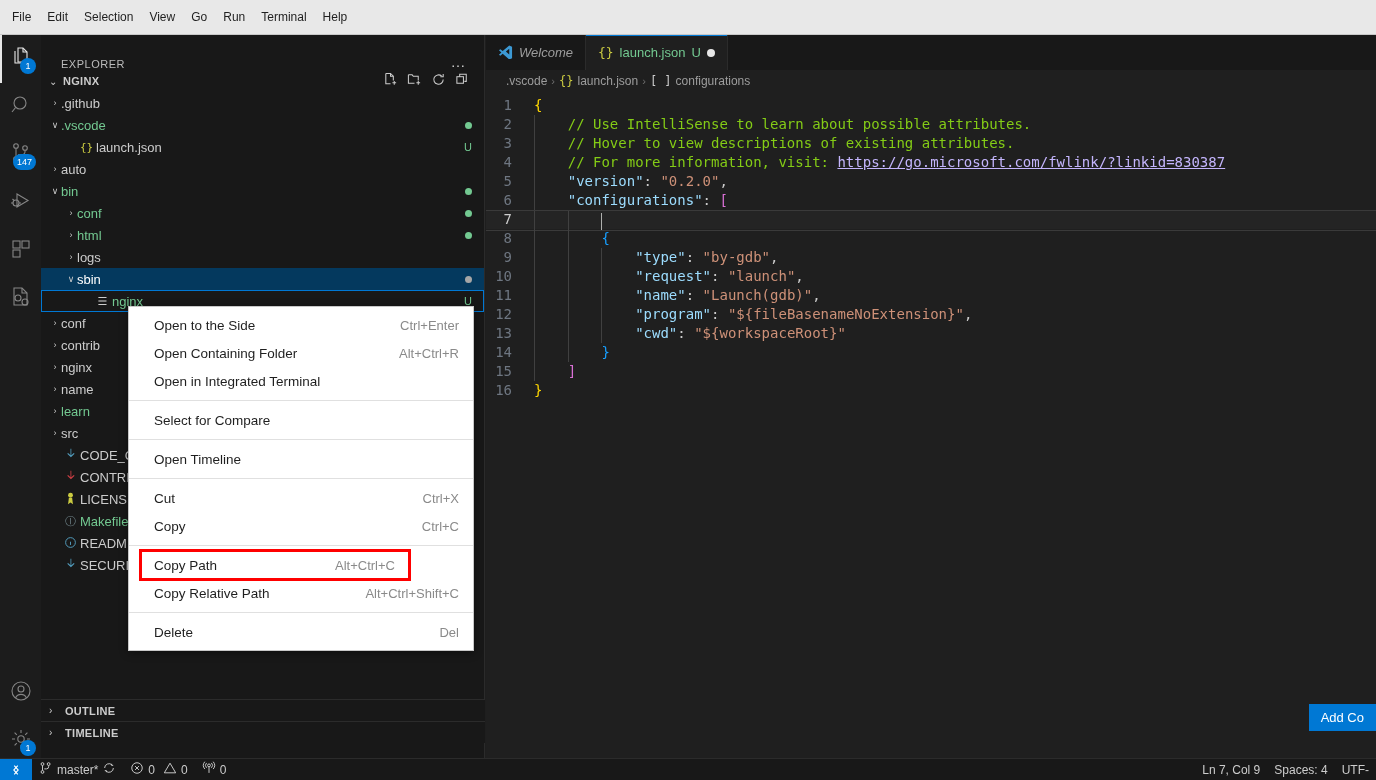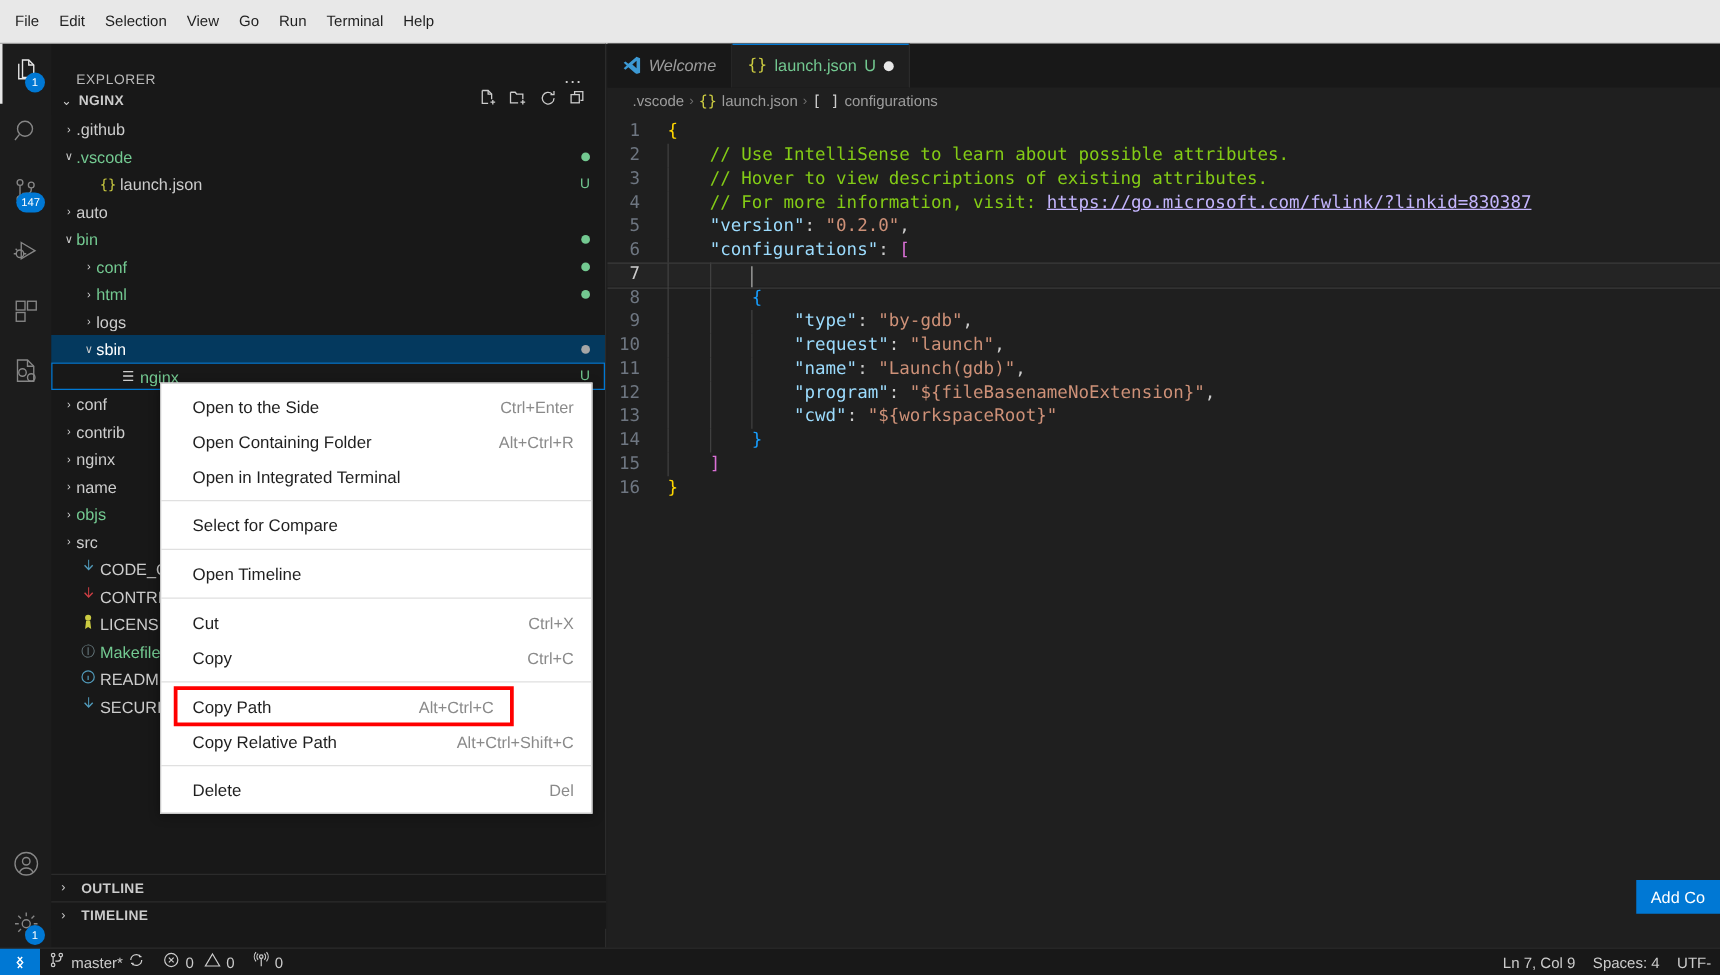--- a/index.html
+++ b/index.html
@@ -415,21 +415,21 @@
         <span class="lbl" style="color: rgb(204, 204, 204);">nginx</span>
       </div>
       <div class="row" style="padding-left: 8px;">
         <span class="tw">›</span>
         <span class="fi" style="width: 0px; flex-basis: 0px;"></span>
         <span class="lbl" style="color: rgb(204, 204, 204);">name</span>
       </div>
       <div class="row" style="padding-left: 8px;">
         <span class="tw">›</span>
         <span class="fi" style="width: 0px; flex-basis: 0px;"></span>
-        <span class="lbl" style="color: rgb(115, 201, 145);">objs</span>
+        <span class="lbl" style="color: rgb(115, 201, 145);">learn</span>
       </div>
       <div class="row" style="padding-left: 8px;">
         <span class="tw">›</span>
         <span class="fi" style="width: 0px; flex-basis: 0px;"></span>
         <span class="lbl" style="color: rgb(204, 204, 204);">src</span>
       </div>
       <div class="row" style="padding-left: 8px;">
         <span class="tw"></span>
         <span class="fi" style="color: rgb(81, 154, 186);"><svg width="13" height="13" viewBox="0 0 16 16" fill="currentColor">
             <path d="M8 1v8l-3-3-1 1 4.5 4.5L13 7l-1-1-3 3V1z"></path>

